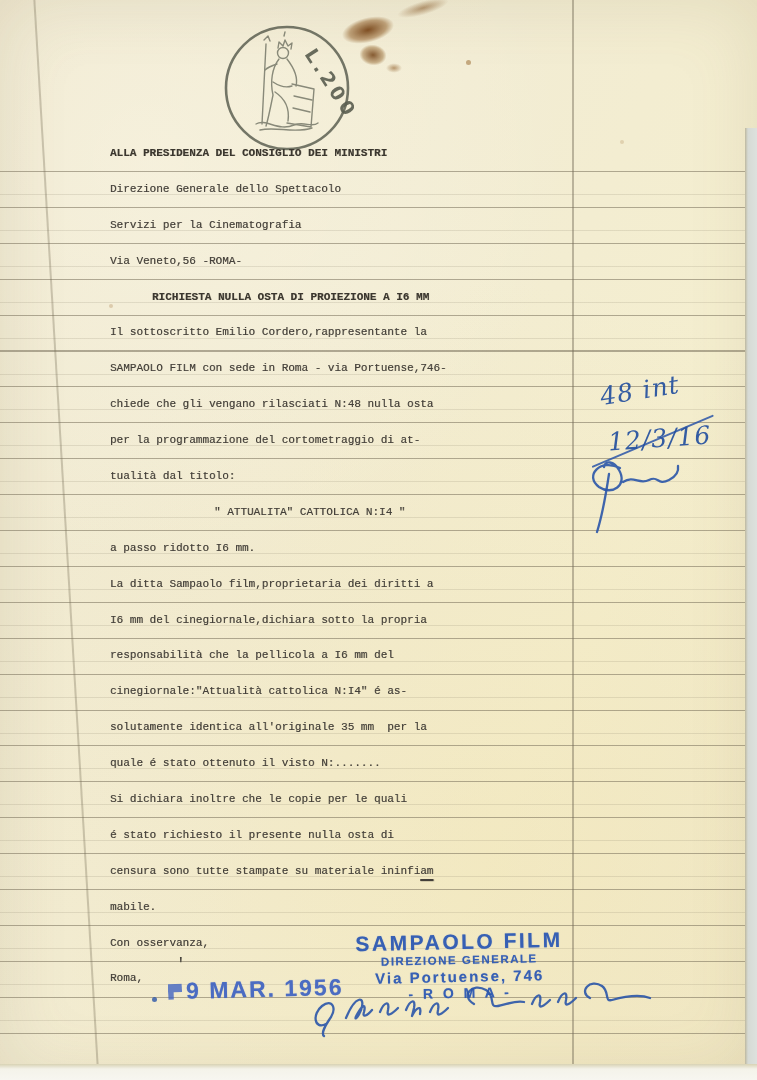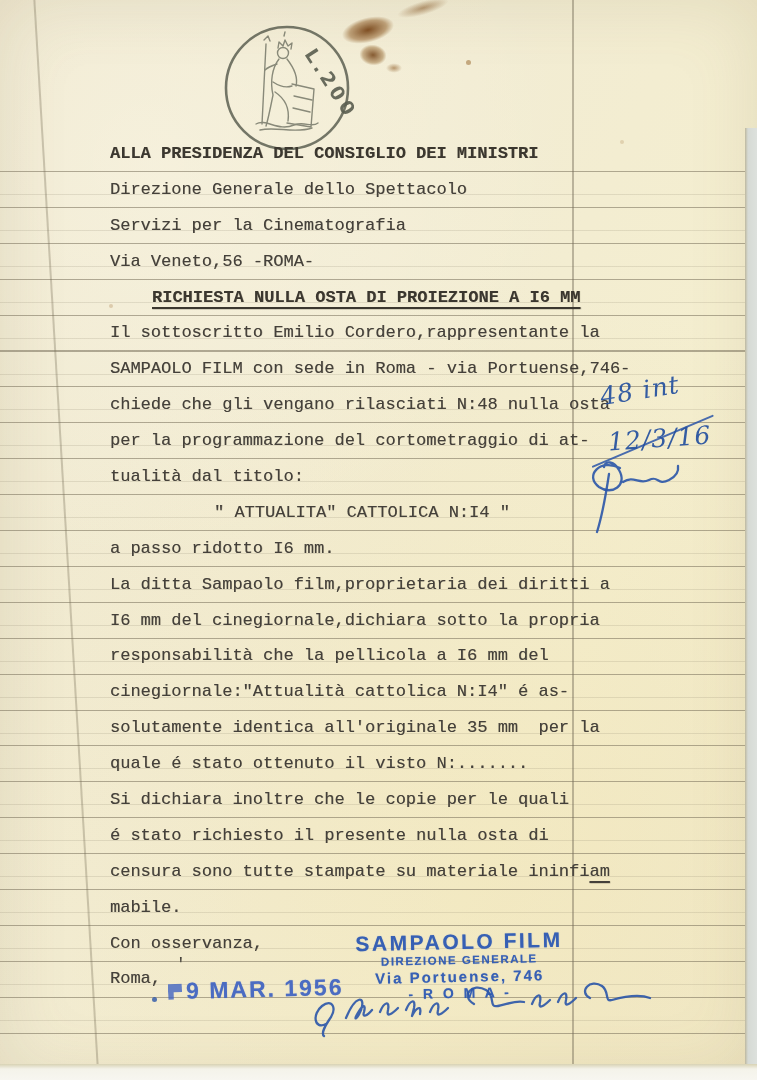--- a/index.html
+++ b/index.html
@@ -35,25 +35,25 @@
   .stain-c{left:384px;top:62px;width:20px;height:12px;
     background:radial-gradient(closest-side,rgba(140,86,28,0.55),rgba(160,110,50,0) 80%);}
   .stain-tail{left:392px;top:0px;width:62px;height:16px;transform:rotate(-16deg);
     background:radial-gradient(closest-side,rgba(130,76,20,0.5),rgba(160,110,50,0) 85%);}
   .speck{position:absolute;border-radius:50%;background:rgba(150,100,40,0.5);}
   
   .rev-stamp{position:absolute;left:220px;top:22px;width:134px;height:134px;opacity:0.85;}
   
   .typed{position:absolute;left:110px;top:136px;width:645px;
     font-family:"Liberation Mono","DejaVu Sans Mono",monospace;
-    font-size:17px;color:#44403a;white-space:pre;
+    font-size:11px;color:#44403a;white-space:pre;
     text-shadow:0.4px 0.4px 0.6px rgba(62,56,44,0.45);}
   .tline{height:35.9px;line-height:35.9px;}
   .tline.b{font-weight:bold;color:#3b372f;}
-  .tline.u{text-decoration:underline;text-underline-offset:5px;text-decoration-thickness:1.5px;}
+  .tline.u{text-underline-offset:5px;text-decoration-thickness:1.5px;}
   .tline .u{text-decoration:underline;text-underline-offset:5px;text-decoration-thickness:1.5px;margin-top:15px;}
   
   .date-stamp{position:absolute;left:168px;top:976px;transform:rotate(-1.4deg);
     color:#3f63c2;font-weight:bold;font-size:23px;letter-spacing:2px;
     display:flex;align-items:center;gap:4px;opacity:0.93;
     text-shadow:0 0 1px rgba(63,99,194,0.55);}
   .flag{width:14px;height:16px;background:#3f63c2;opacity:0.85;
     clip-path:polygon(0 0,100% 0,100% 55%,40% 55%,40% 100%,0 100%);}
   .stray-quote{position:absolute;left:176px;top:956px;font-family:"Liberation Mono",monospace;
     font-size:16px;color:#44403a;}

